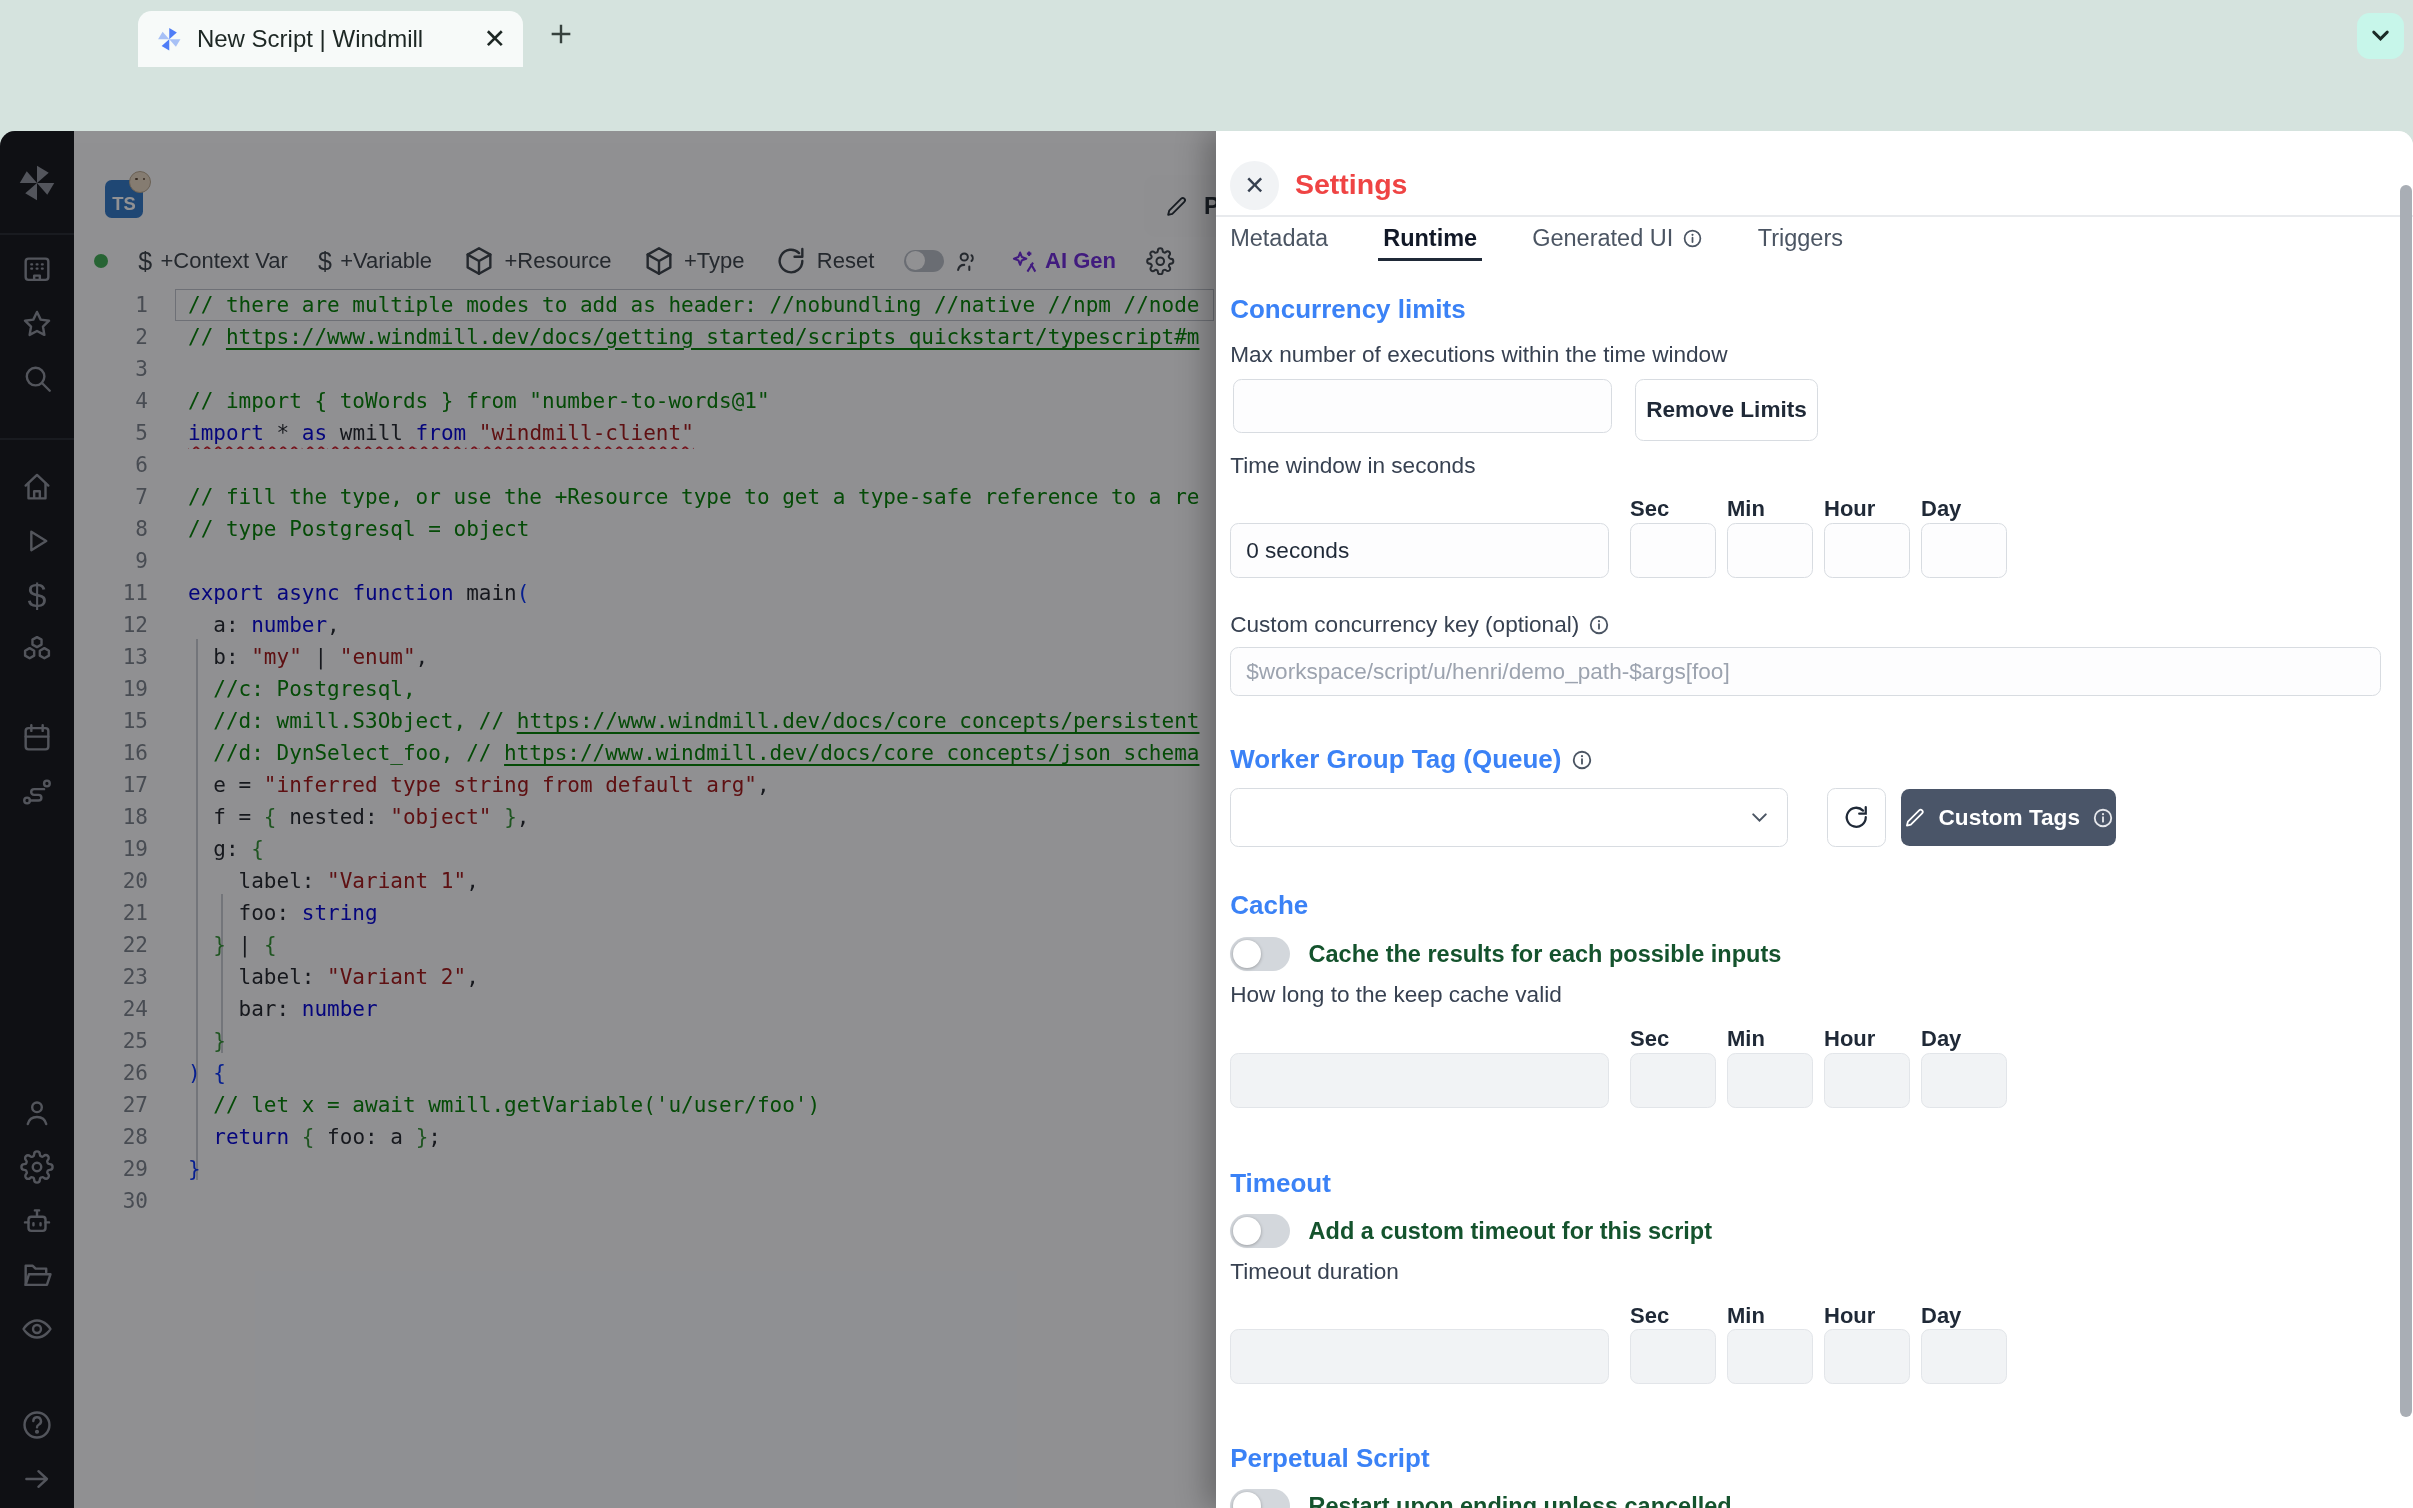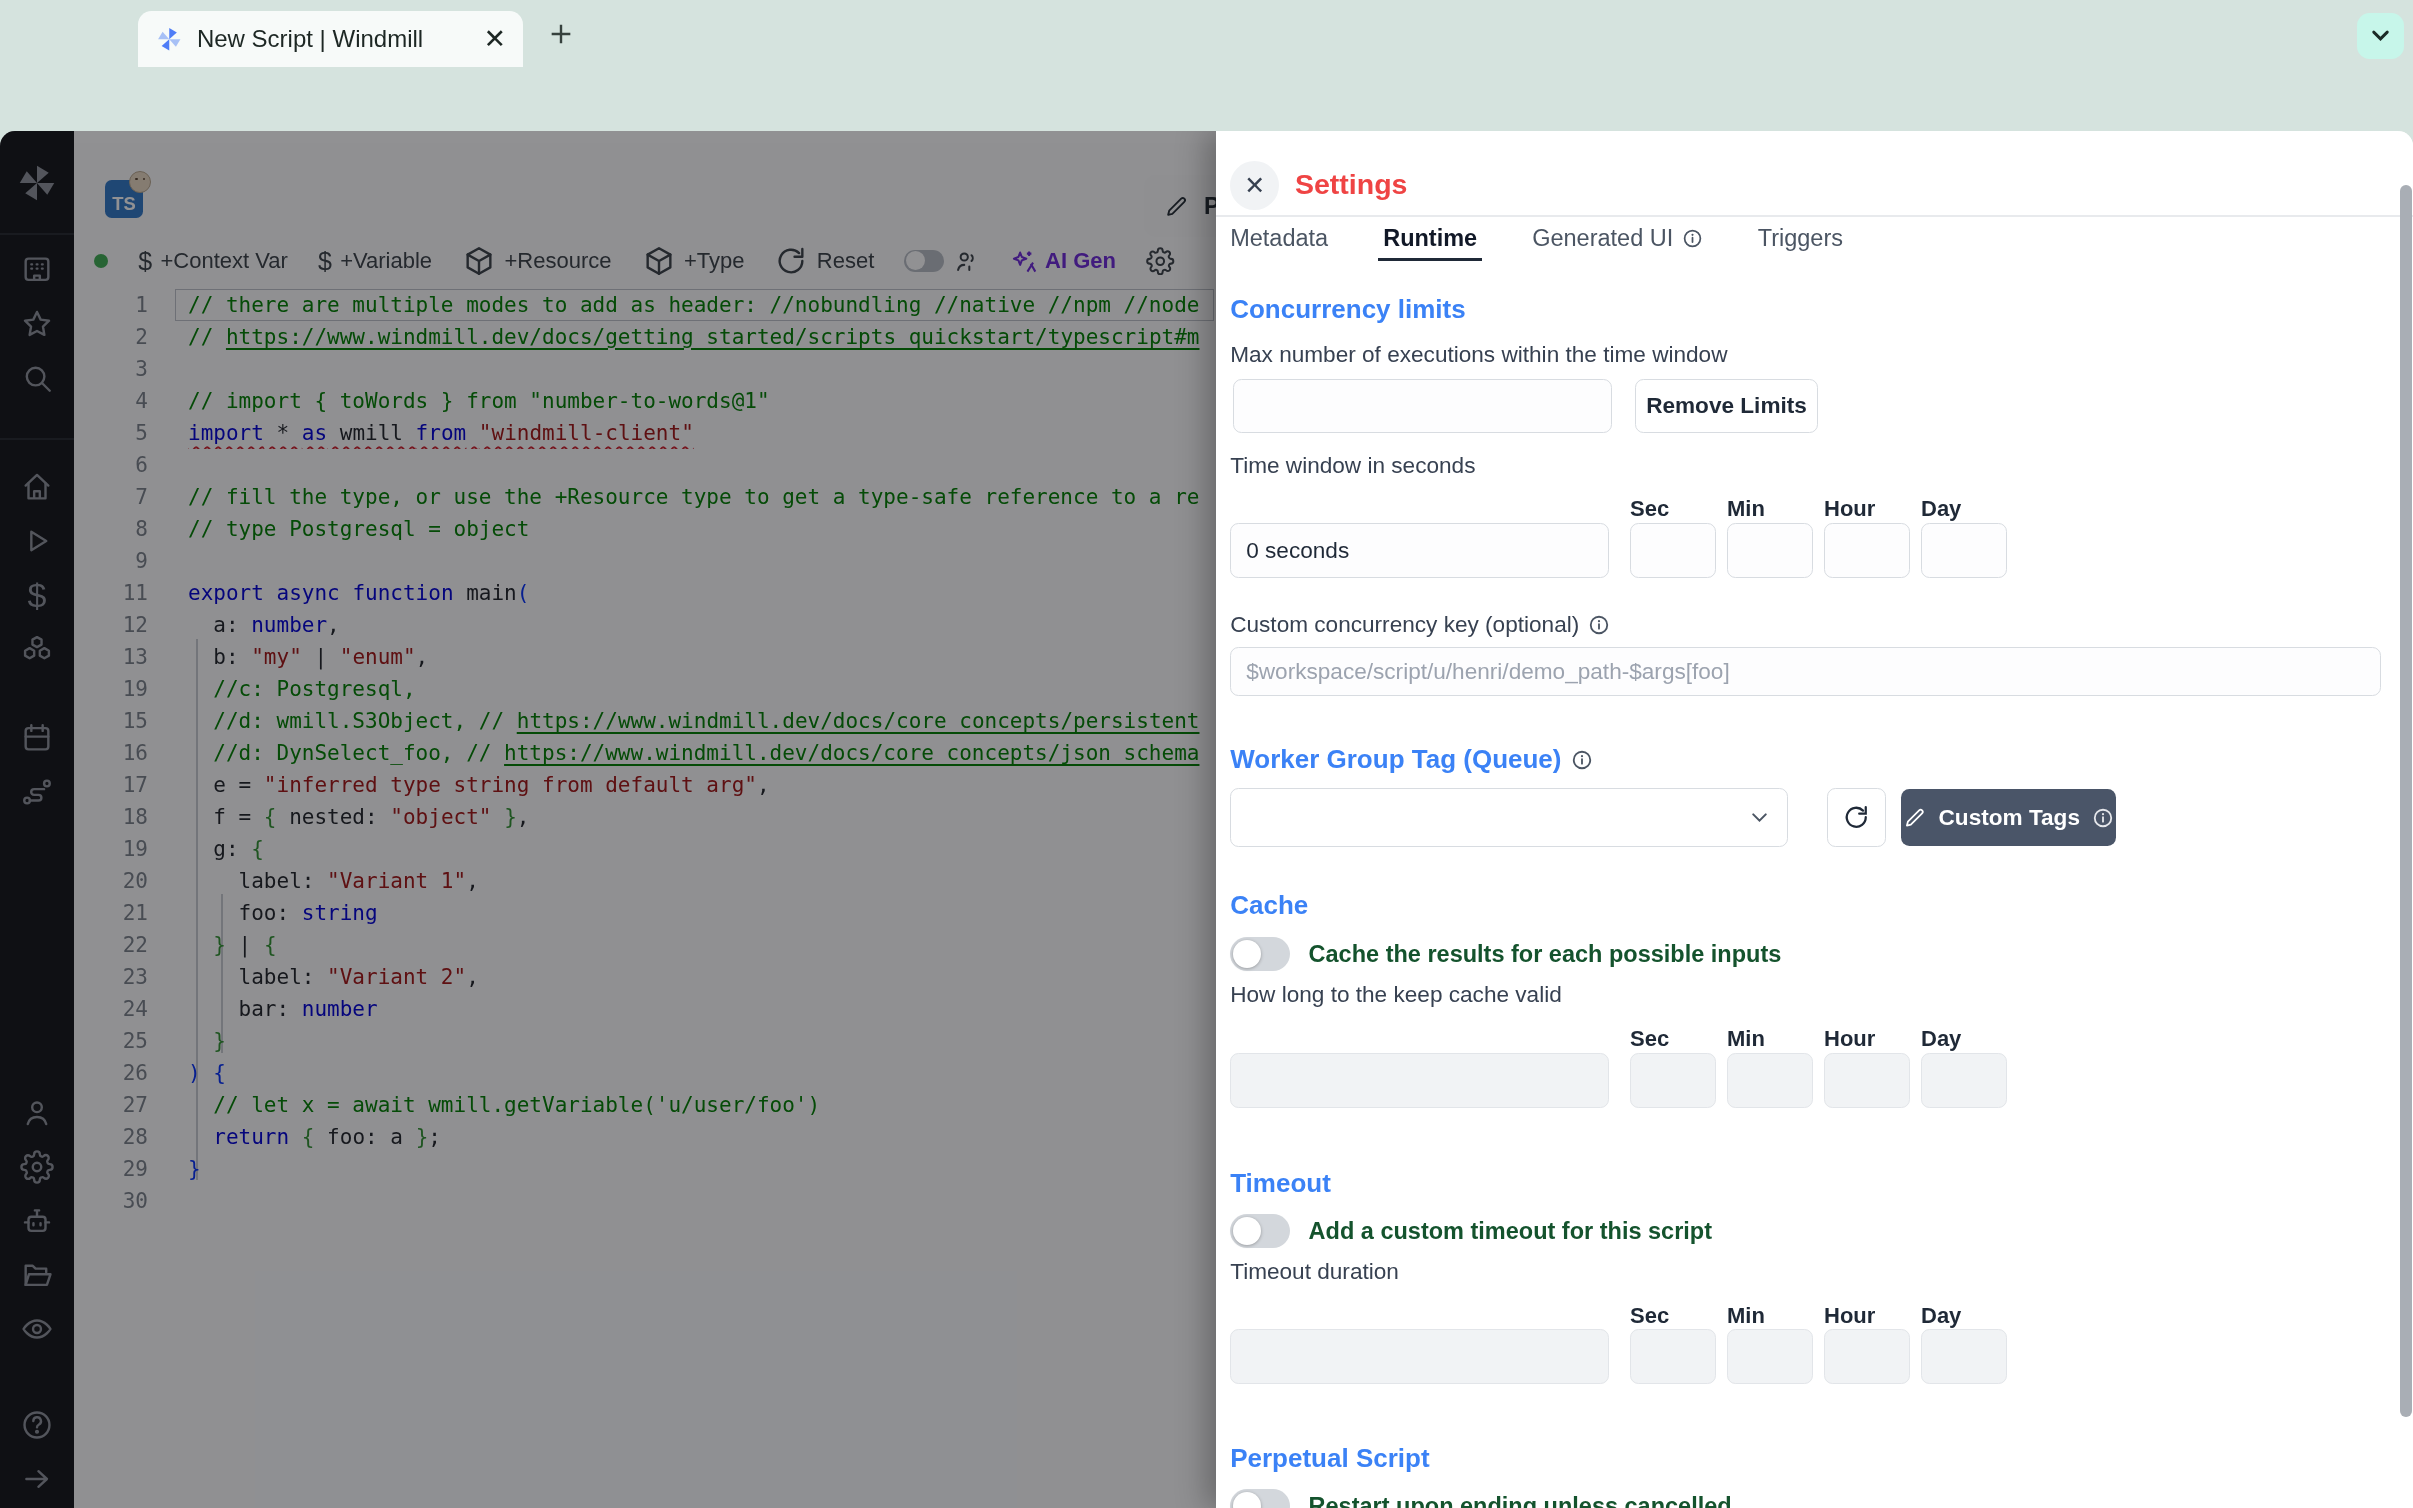--- a/index.html
+++ b/index.html
@@ -428,21 +428,21 @@
           </span>
         </div>
         <div class="ptab">
           <span>Triggers</span>
         </div>
       </div>
 
     <div class="abs sec-h" style="left:14.2px;top:163px">Concurrency limits</div>
     <div class="abs lbl" style="left:14.2px;top:211px">Max number of executions within the time window</div>
     <div class="abs inp white" style="left:17px;top:248px;width:379px;height:54px"></div>
-    <div class="abs btn" style="left:419px;top:248px;width:183px;height:54px">Remove Limits</div>
+    <div class="abs btn" style="left:419px;top:248px;width:183px;height:62px">Remove Limits</div>
 
     <div class="abs lbl" style="left:14.2px;top:322px">Time window in seconds</div>
     <div class="abs units-lbls" style="left: 414px; top: 365px; display: flex;" id="units-lbl-1">
         <span class="unit-lbl" style="width: 97px;">Sec</span>
         <span class="unit-lbl" style="width: 97px;">Min</span>
         <span class="unit-lbl" style="width: 97px;">Hour</span>
         <span class="unit-lbl" style="width: 97px;">Day</span>
       </div>
     <div class="abs inp white" style="left:14.2px;top:392px;width:379px;height:55px">0 seconds</div>
     <div class="abs units-row" style="left:414px;top:392px" id="units-box-1">

